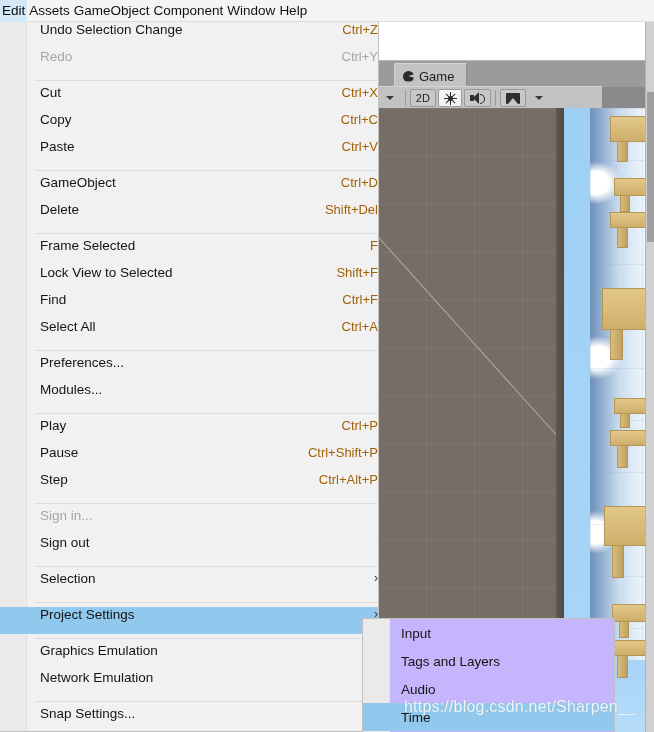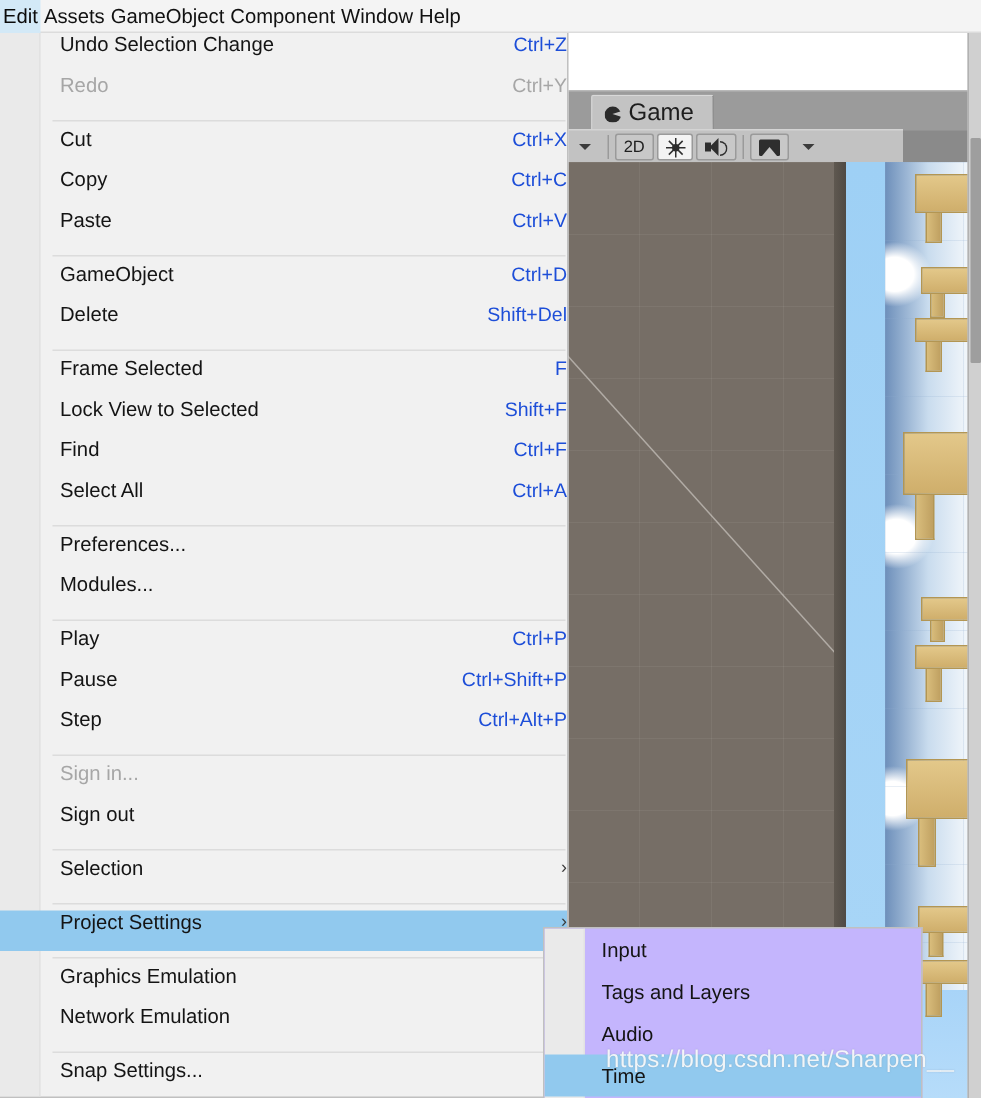--- a/index.html
+++ b/index.html
@@ -41,21 +41,21 @@
     height: 24px;
     padding: 0 12px 0 8px;
     background: #c3c3c3;
     border-top: 1px solid #d8d8d8;
     border-left: 1px solid #d0d0d0;
     border-right: 1px solid #8f8f8f;
     border-radius: 2px 2px 0 0;
     display: flex;
     align-items: center;
     gap: 5px;
-    font-size: 16px;
+    font-size: 13px;
     color: #1d1d1d;
   }
   .game-tab-icon {
     width: 11px; height: 11px;
     display: inline-block;
     position: relative;
   }
   .game-tab-icon::before {
     content: "";
     position: absolute;
@@ -316,21 +316,21 @@
     display: flex;
     align-items: flex-start;
     padding-left: 40px;
     padding-right: 0;
     font-size: 13.5px;
     color: #141414;
     box-sizing: border-box;
   }
   .menu-row .label { flex: 1; white-space: nowrap; }
   .menu-row .accel {
-    color: #1d4ed8;
+    color: #a16207;
     font-size: 13px;
     white-space: nowrap;
     margin-left: 20px;
   }
   .menu-row.disabled .label,
   .menu-row.disabled .accel { color: #a6a6a6; }
   .menu-row.highlight {
     background: #91c9ee;
   }
   .menu-row .submenu-arrow {

